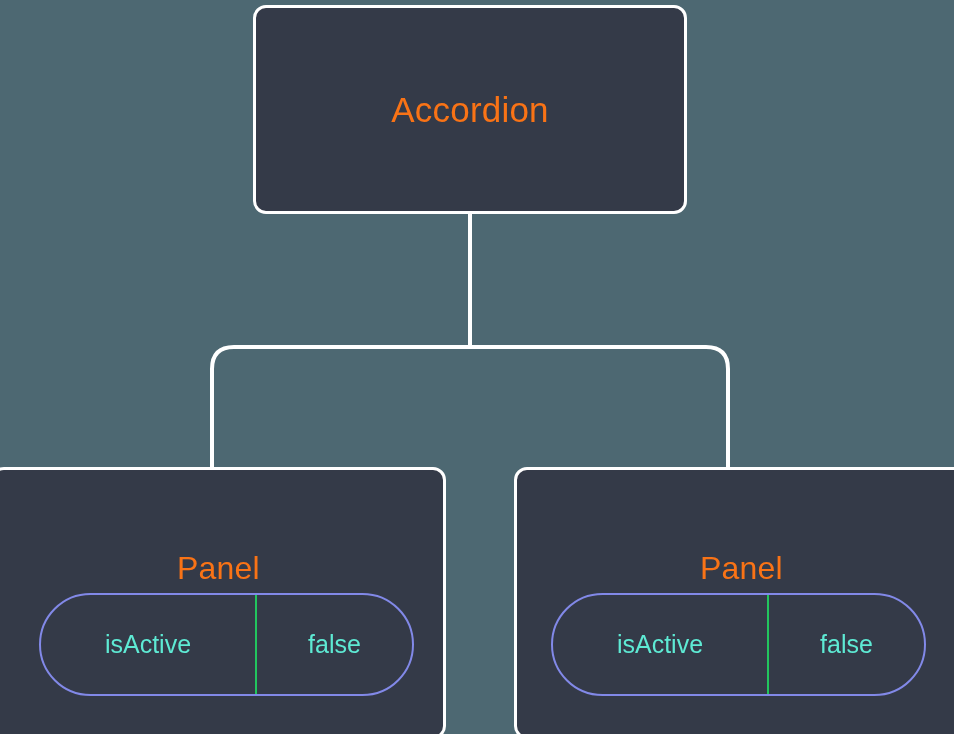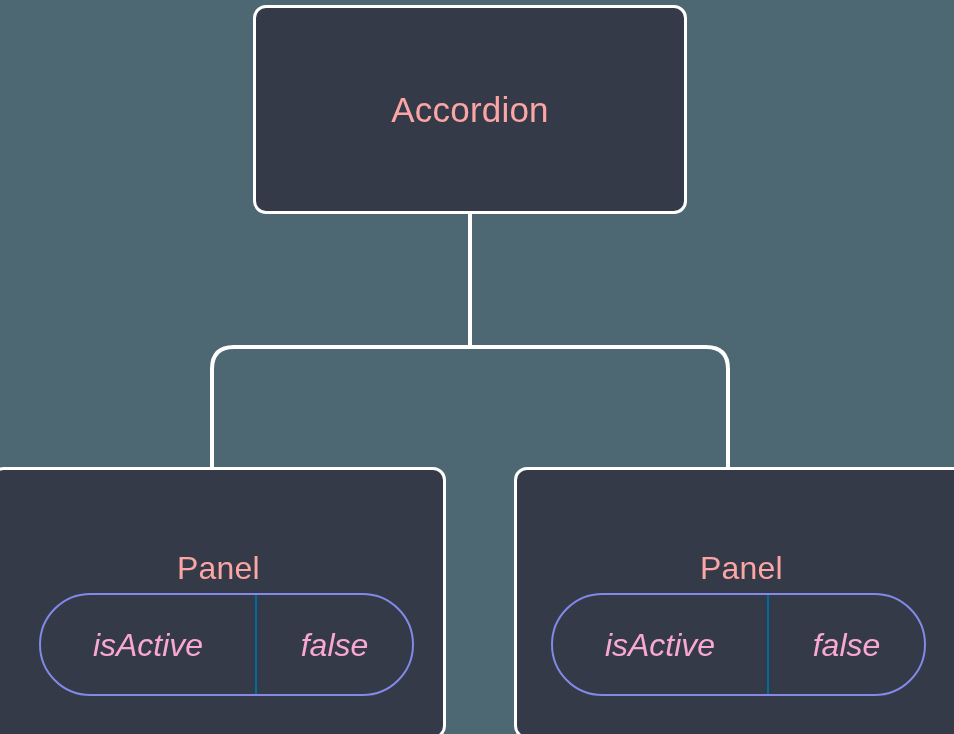--- a/index.html
+++ b/index.html
@@ -44,21 +44,21 @@
 
   .node-root {
     left: 253px;
     top: 5px;
     width: 434px;
     height: 209px;
     justify-content: center;
   }
 
   .node-title {
-    color: #fca5a5;
+    color: #f97316;
     font-size: 35px;
     font-weight: 400;
     letter-spacing: 0.2px;
     line-height: 1;
     white-space: nowrap;
     text-align: right;
   }
 
   .node-panel {
     top: 467px;
@@ -100,35 +100,34 @@
 
   .panel-right .pill {
     left: 34px;
     width: 375px;
   }
 
   .pill-cell {
     display: flex;
     align-items: center;
     justify-content: center;
-    color: #f9a8d4;
-    font-size: 32px;
+    color: #5eead4;
+    font-size: 25px;
     font-weight: 400;
     line-height: 1;
     white-space: nowrap;
-    font-style: italic;
   }
 
   .pill-key {
     flex: 0 0 214px;
   }
 
   .pill-value {
     flex: 1 1 auto;
-    border-left: 2px solid #0369a1;
+    border-left: 2px solid #22c55e;
   }
 </style>
 </head>
 <body>
 
 <div id="stage">
 
   <svg id="connectors" viewBox="0 0 954 734" width="954" height="734" aria-hidden="true">
 
     <path d="M 470 213 L 470 349" fill="none" stroke="#ffffff" stroke-width="4" stroke-linecap="butt"></path>

